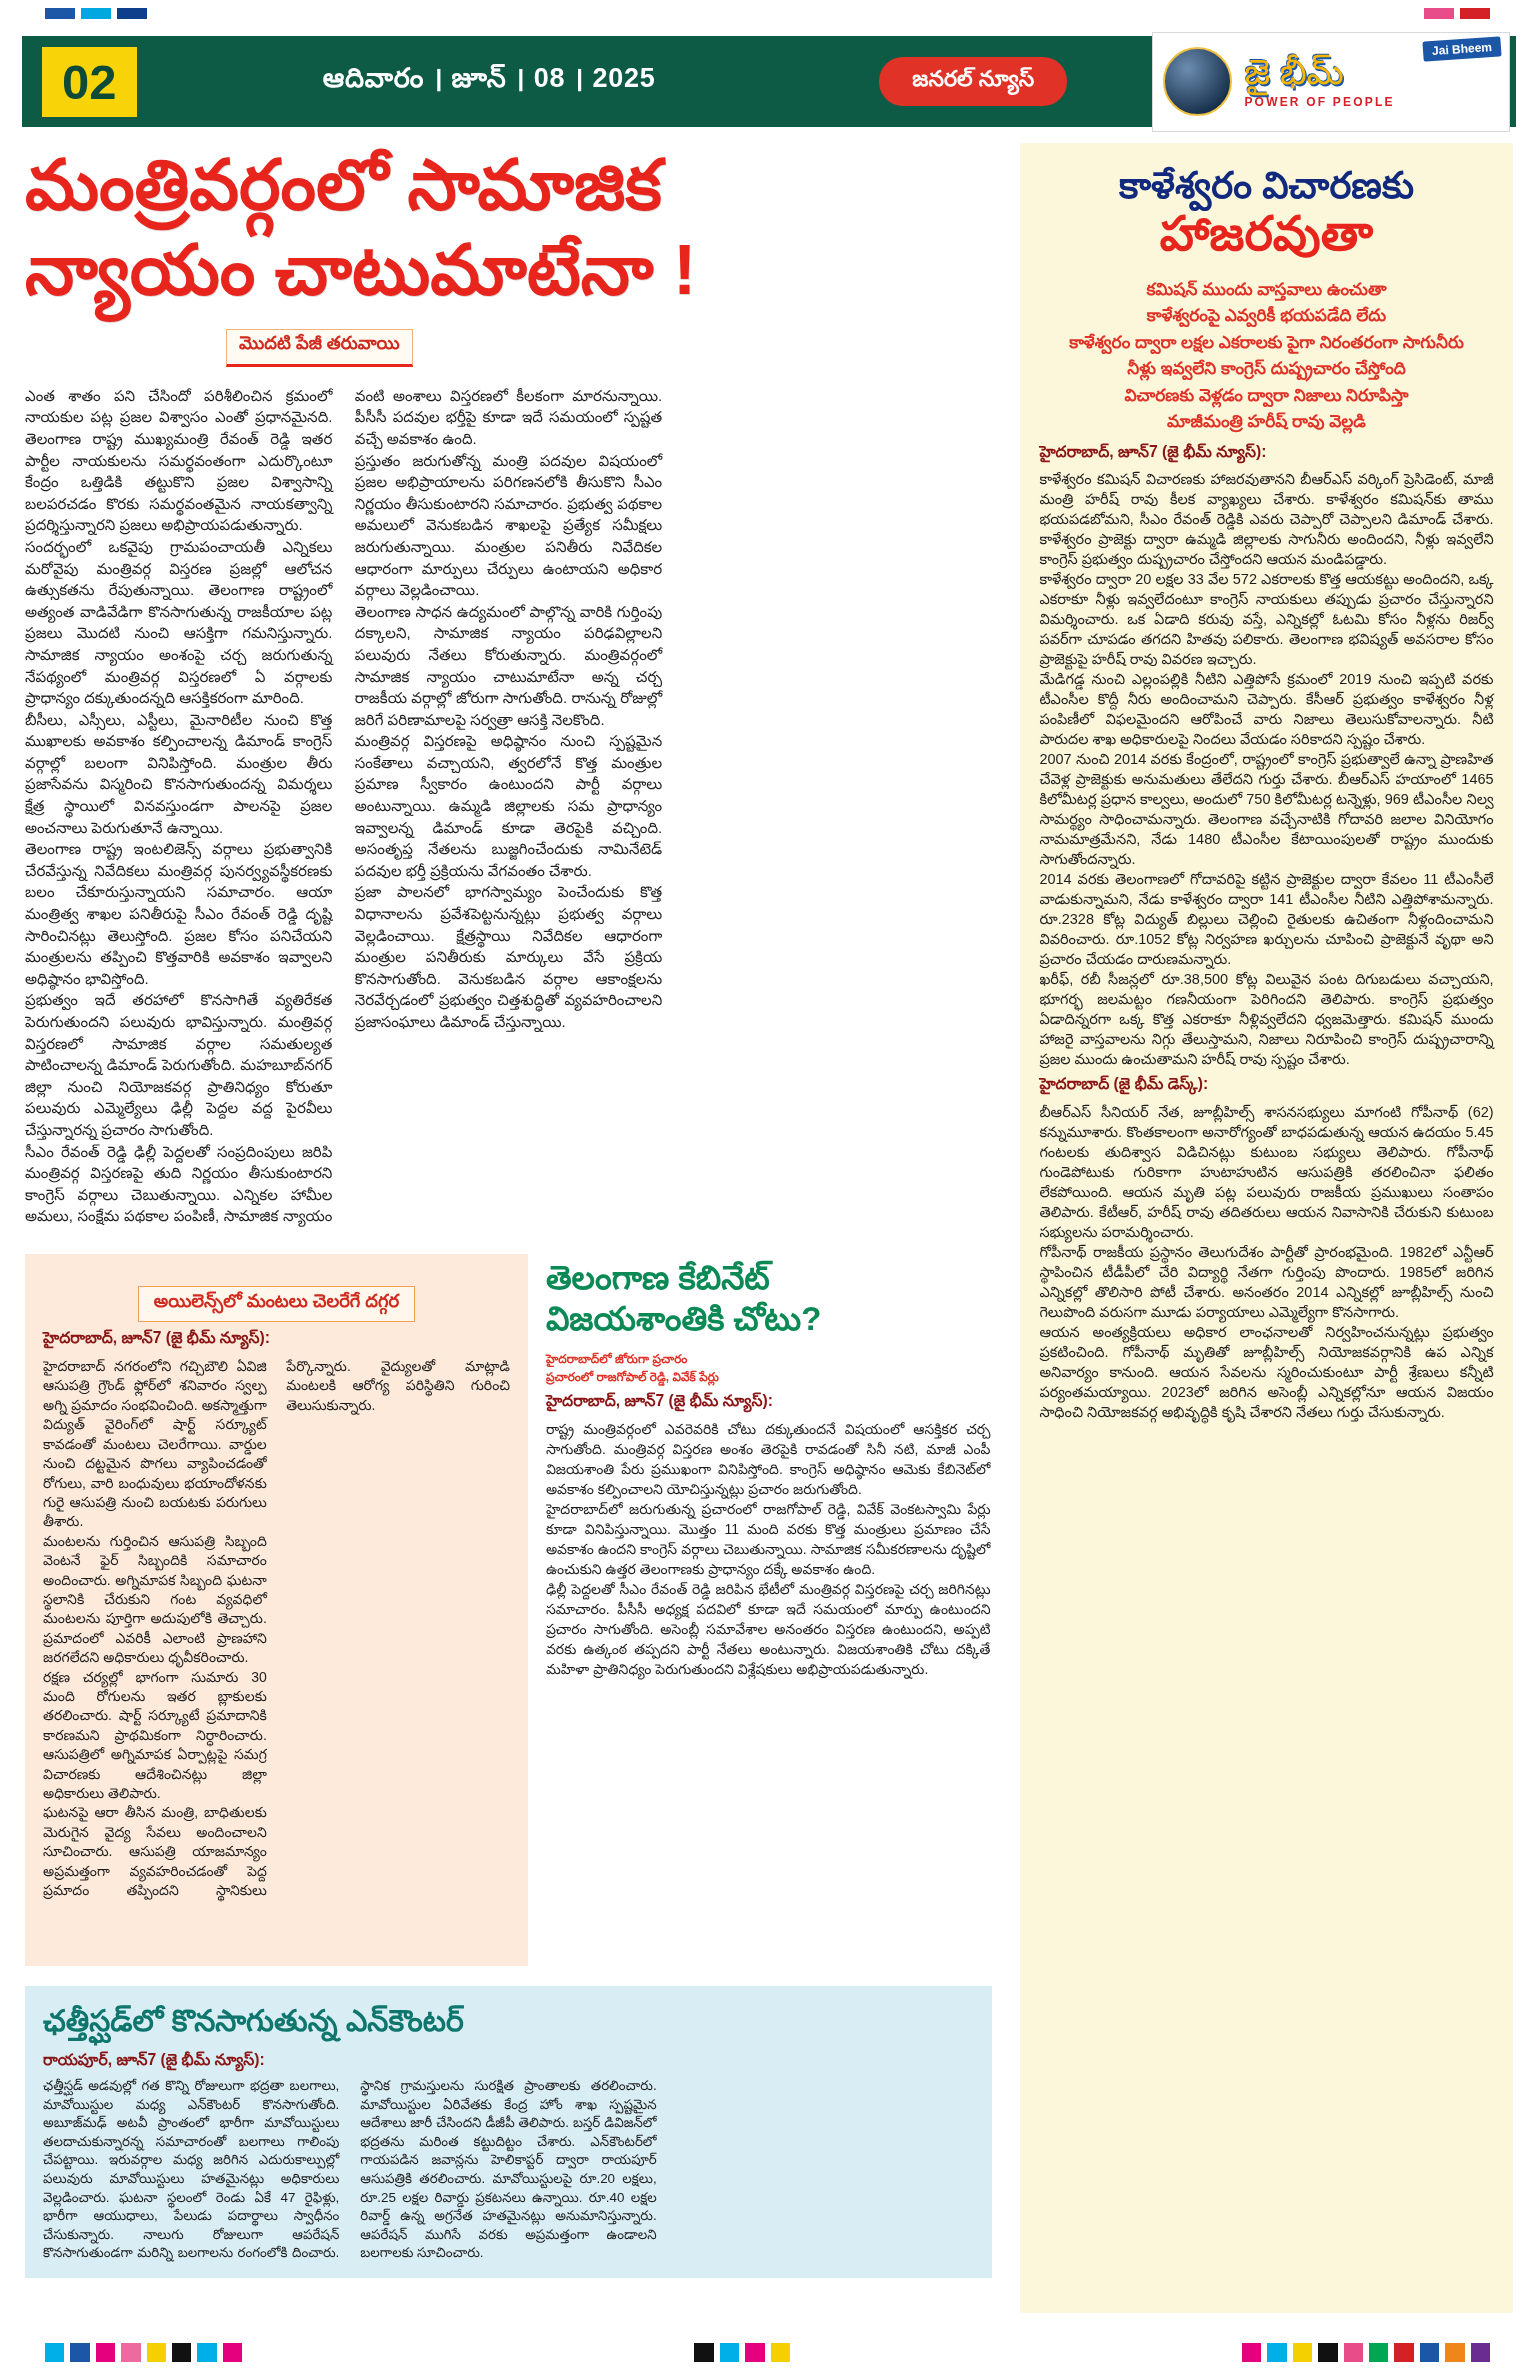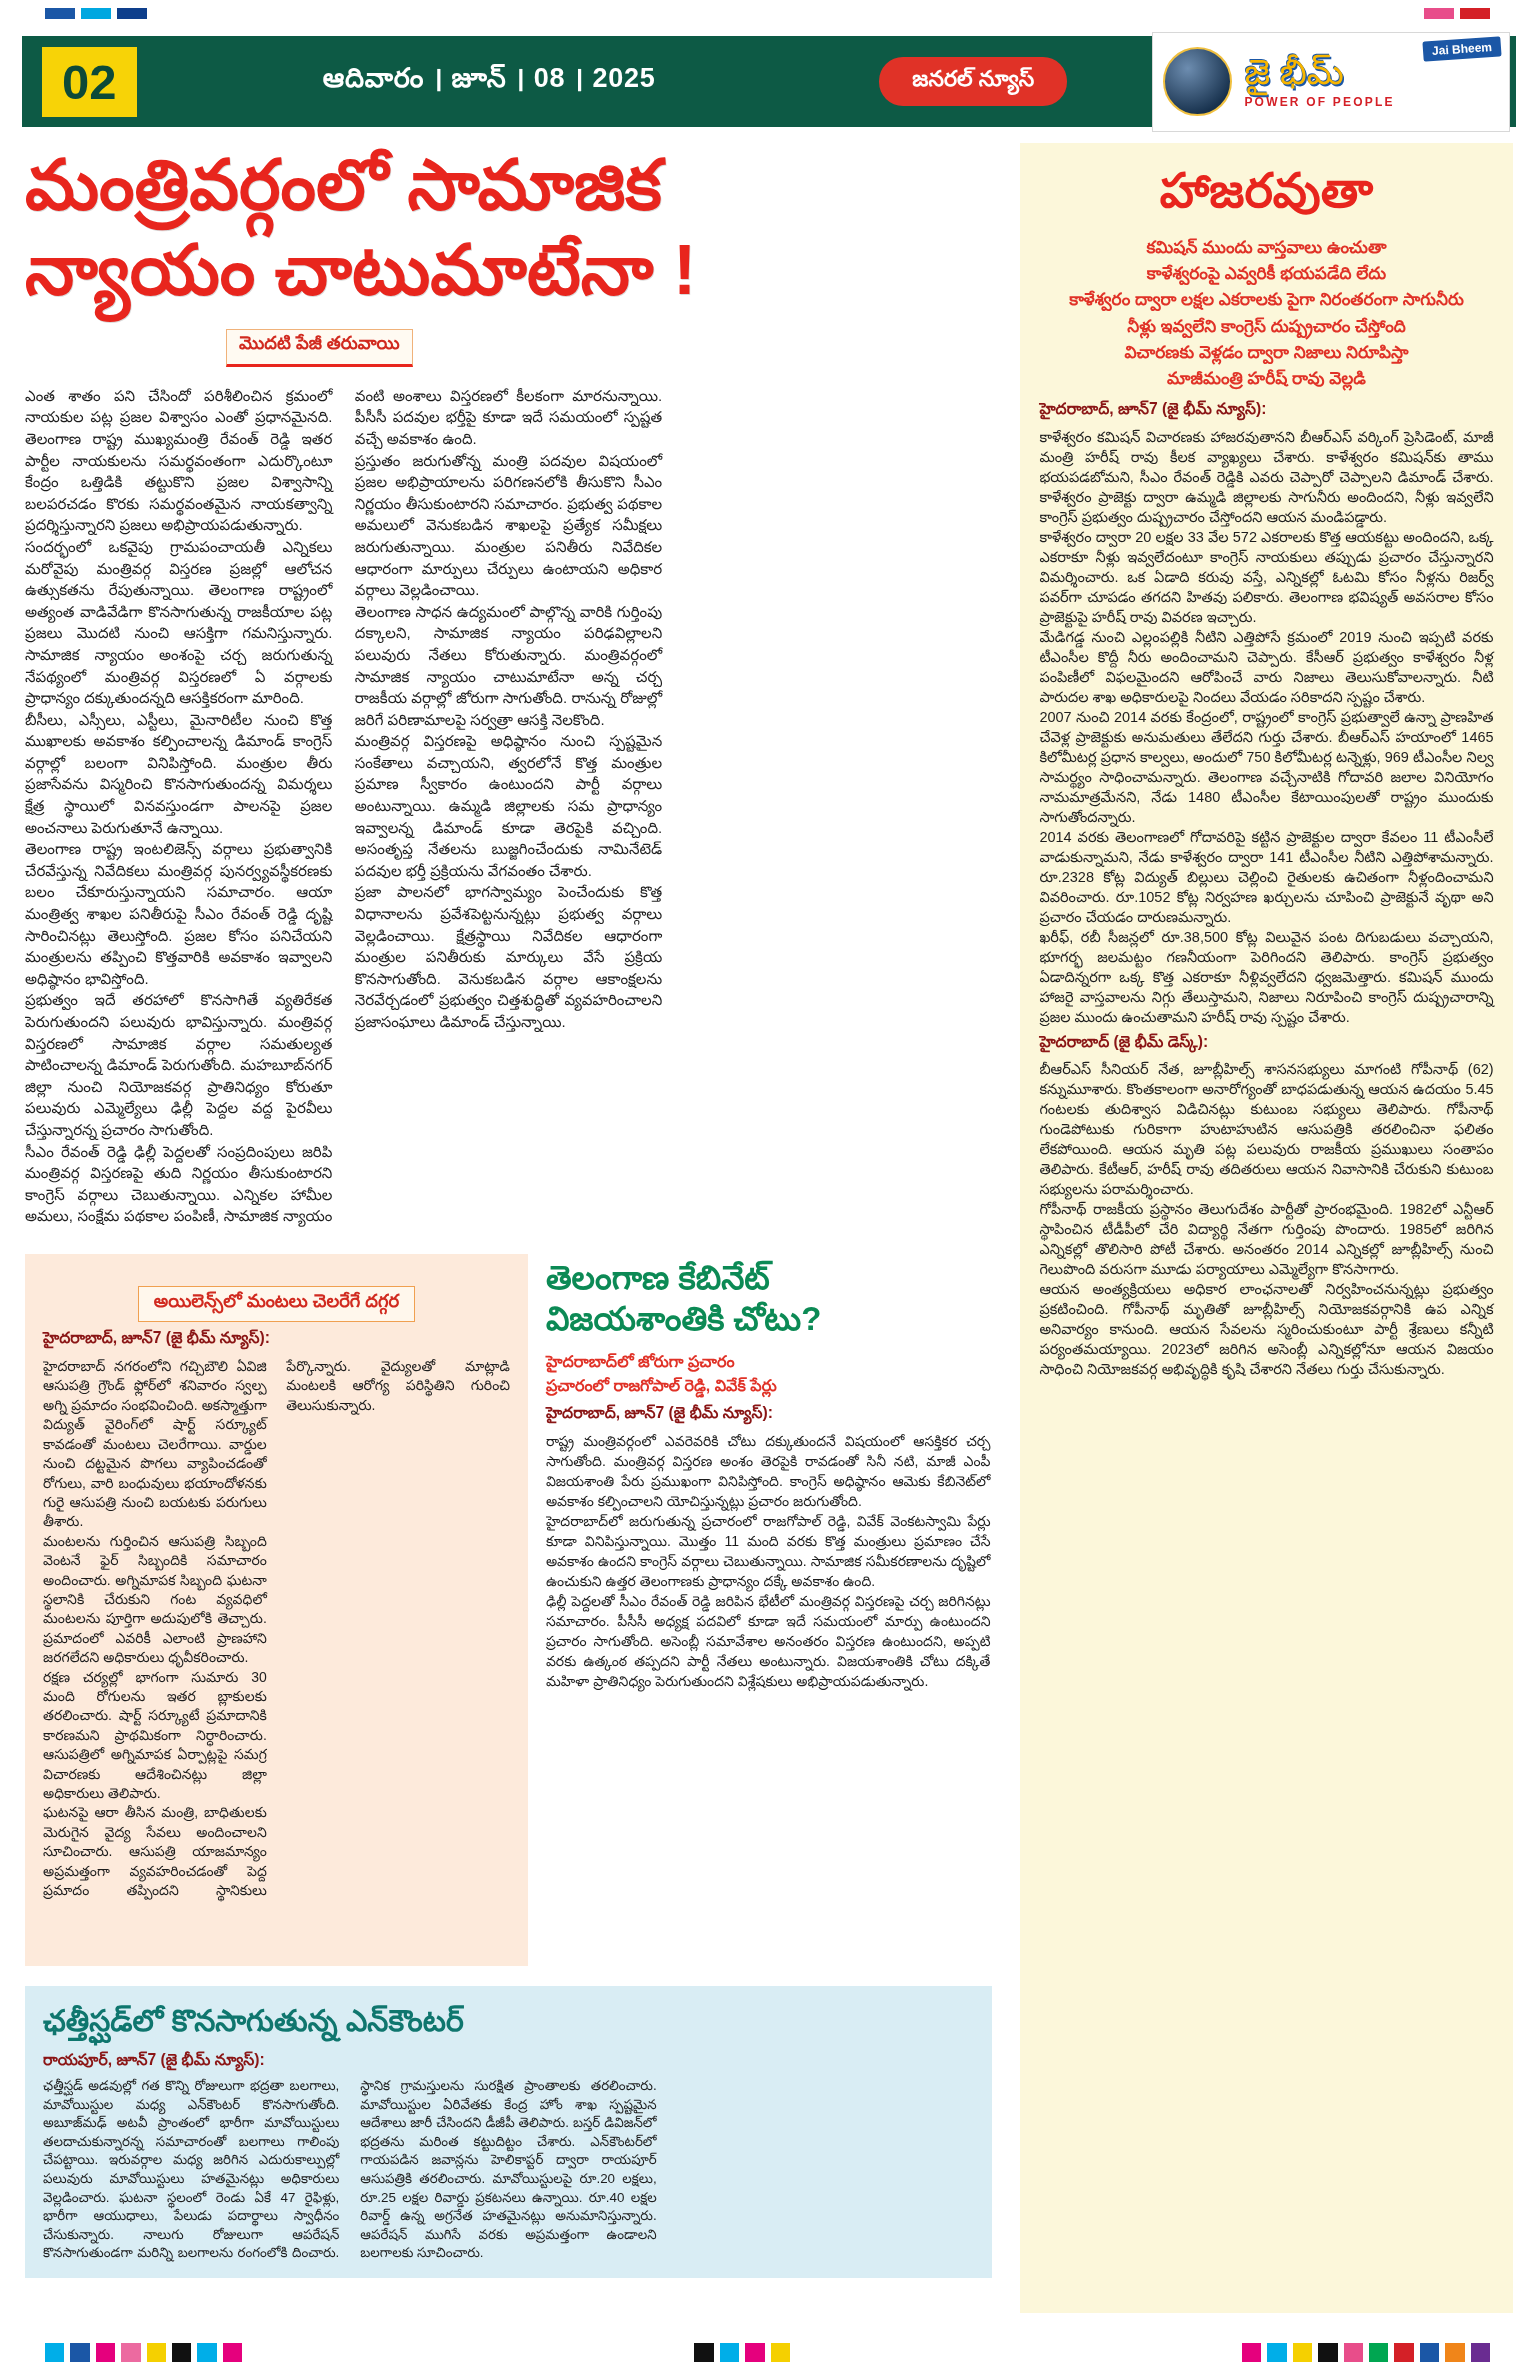--- a/index.html
+++ b/index.html
@@ -77,21 +77,21 @@
   .lower-row{ margin-top:19.4px; display:grid; grid-template-columns:503px 1fr; column-gap:16.4px; }
   .avg-box{ background:#fdeadb; padding:19.4px 18px; height:712px; overflow:hidden; }
   .avg-headline{ color:#e8251d; font-size:30px; font-weight:800; text-align:center; line-height:1.2; }
   .avg-subtitle{
     display:block; width:fit-content; margin:12px auto 7.5px; color:#d12a1f; font-size:18px; font-weight:700;
     border:1.5px solid #f0a050; background:#fff7ec; padding:4.5px 15px;
   }
   .avg-body{ margin-top:6px; height:552px; overflow:hidden; column-count:2; column-gap:19.4px; font-size:14px; line-height:19.4px; column-fill:auto; }
   .cabinet-box{ padding:3px 1.5px; height:712px; overflow:hidden; }
   .cabinet-headline{ color:#0c8a55; font-size:33px; font-weight:800; line-height:1.25; white-space:pre-line; }
-  .cabinet-standfirst{ margin-top:10.4px; color:#e03227; font-size:16px; font-weight:700; line-height:1.5; white-space:pre-line; }
+  .cabinet-standfirst{ margin-top:10.4px; color:#e03227; font-size:12px; font-weight:700; line-height:1.5; white-space:pre-line; }
   .cabinet-body{ margin-top:4.5px; height:522px; overflow:hidden; font-size:14px; line-height:20px; }
   
   .encounter-box{ margin-top:19.4px; background:#d9edf4; padding:18px; height:292px; overflow:hidden; }
   .encounter-headline{ color:#0f766e; font-size:30px; font-weight:800; }
   .encounter-body{ margin-top:4.5px; height:186px; overflow:hidden; column-count:3; column-gap:21px; font-size:13.4px; line-height:18.6px; column-fill:auto; }
   
   .right-col{ background:#fcf7da; padding:22.4px 19.4px; height:2170px; overflow:hidden; }
   .kicker{ color:#122a7e; font-size:37px; font-weight:800; text-align:center; line-height:1.15; }
   .right-headline{ color:#e8251d; font-size:48px; font-weight:800; text-align:center; line-height:1.1; margin-top:0; }
   .right-standfirst{
@@ -173,20 +173,21 @@
         <h2 class="encounter-headline">ఛత్తీస్ఘడ్‌లో కొనసాగుతున్న ఎన్‌కౌంటర్</h2>
         <div class="dateline">రాయపూర్, జూన్7 (జై భీమ్ న్యూస్):</div>
         <div class="encounter-body prose">ఛత్తీస్ఘడ్ అడవుల్లో గత కొన్ని రోజులుగా భద్రతా బలగాలు, మావోయిస్టుల మధ్య ఎన్‌కౌంటర్ కొనసాగుతోంది. అబూజ్‌మఢ్ అటవీ ప్రాంతంలో భారీగా మావోయిస్టులు తలదాచుకున్నారన్న సమాచారంతో బలగాలు గాలింపు చేపట్టాయి. ఇరువర్గాల మధ్య జరిగిన ఎదురుకాల్పుల్లో పలువురు మావోయిస్టులు హతమైనట్లు అధికారులు వెల్లడించారు. ఘటనా స్థలంలో రెండు ఏకే 47 రైఫిళ్లు, భారీగా ఆయుధాలు, పేలుడు పదార్థాలు స్వాధీనం చేసుకున్నారు. నాలుగు రోజులుగా ఆపరేషన్ కొనసాగుతుండగా మరిన్ని బలగాలను రంగంలోకి దించారు. స్థానిక గ్రామస్తులను సురక్షిత ప్రాంతాలకు తరలించారు. మావోయిస్టుల ఏరివేతకు కేంద్ర హోం శాఖ స్పష్టమైన ఆదేశాలు జారీ చేసిందని డీజీపీ తెలిపారు. బస్తర్ డివిజన్‌లో భద్రతను మరింత కట్టుదిట్టం చేశారు. ఎన్‌కౌంటర్‌లో గాయపడిన జవాన్లను హెలికాప్టర్ ద్వారా రాయపూర్ ఆసుపత్రికి తరలించారు. మావోయిస్టులపై రూ.20 లక్షలు, రూ.25 లక్షల రివార్డు ప్రకటనలు ఉన్నాయి. రూ.40 లక్షల రివార్డ్ ఉన్న అగ్రనేత హతమైనట్లు అనుమానిస్తున్నారు. ఆపరేషన్ ముగిసే వరకు అప్రమత్తంగా ఉండాలని బలగాలకు సూచించారు.</div>
       </article>
 
     </section>
 
     <section class="right-col">
 
       <article>
+        <div class="kicker">కాళేశ్వరం విచారణకు</div>
         <h2 class="right-headline">హాజరవుతా</h2>
         <div class="right-standfirst">కమిషన్ ముందు వాస్తవాలు ఉంచుతా
 కాళేశ్వరంపై ఎవ్వరికీ భయపడేది లేదు
 కాళేశ్వరం ద్వారా లక్షల ఎకరాలకు పైగా నిరంతరంగా సాగునీరు
 నీళ్లు ఇవ్వలేని కాంగ్రెస్ దుష్ప్రచారం చేస్తోంది
 విచారణకు వెళ్లడం ద్వారా నిజాలు నిరూపిస్తా
 మాజీమంత్రి హరీష్ రావు వెల్లడి</div>
         <div class="dateline">హైదరాబాద్, జూన్7 (జై భీమ్ న్యూస్):</div>
         <div class="right-body prose">కాళేశ్వరం కమిషన్ విచారణకు హాజరవుతానని బీఆర్ఎస్ వర్కింగ్ ప్రెసిడెంట్, మాజీ మంత్రి హరీష్ రావు కీలక వ్యాఖ్యలు చేశారు. కాళేశ్వరం కమిషన్‌కు తాము భయపడబోమని, సీఎం రేవంత్ రెడ్డికి ఎవరు చెప్పారో చెప్పాలని డిమాండ్ చేశారు. కాళేశ్వరం ప్రాజెక్టు ద్వారా ఉమ్మడి జిల్లాలకు సాగునీరు అందిందని, నీళ్లు ఇవ్వలేని కాంగ్రెస్ ప్రభుత్వం దుష్ప్రచారం చేస్తోందని ఆయన మండిపడ్డారు.
 కాళేశ్వరం ద్వారా 20 లక్షల 33 వేల 572 ఎకరాలకు కొత్త ఆయకట్టు అందిందని, ఒక్క ఎకరాకూ నీళ్లు ఇవ్వలేదంటూ కాంగ్రెస్ నాయకులు తప్పుడు ప్రచారం చేస్తున్నారని విమర్శించారు. ఒక ఏడాది కరువు వస్తే, ఎన్నికల్లో ఓటమి కోసం నీళ్లను రిజర్వ్ పవర్‌గా చూపడం తగదని హితవు పలికారు. తెలంగాణ భవిష్యత్ అవసరాల కోసం ప్రాజెక్టుపై హరీష్ రావు వివరణ ఇచ్చారు.

